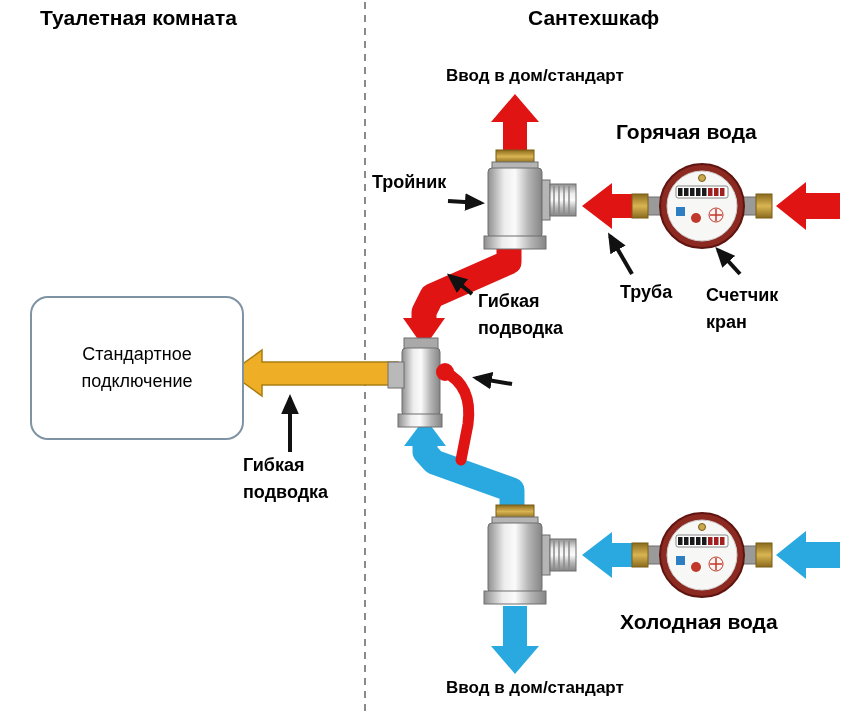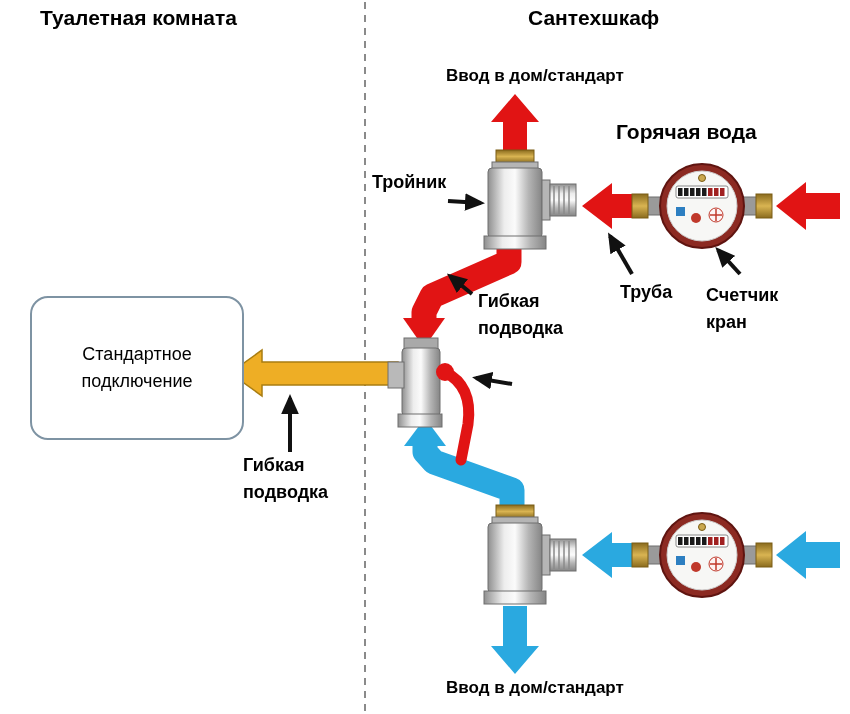--- a/index.html
+++ b/index.html
@@ -150,16 +150,17 @@
   <div class="connection-box">
     <div>Стандартное</div>
     <div>подключение</div>
   </div>
 
   <div class="lbl two" style="left:243px; top:452px;">
     <div>Гибкая</div>
     <div>подводка</div>
   </div>
 
+  <div class="lbl bold t21" style="left:620px; top:610px;">Холодная вода</div>
 
   <div class="lbl bold t17" style="left:446px; top:678px;">Ввод в дом/стандарт</div>
 
 </div>
 
 </body></html>

